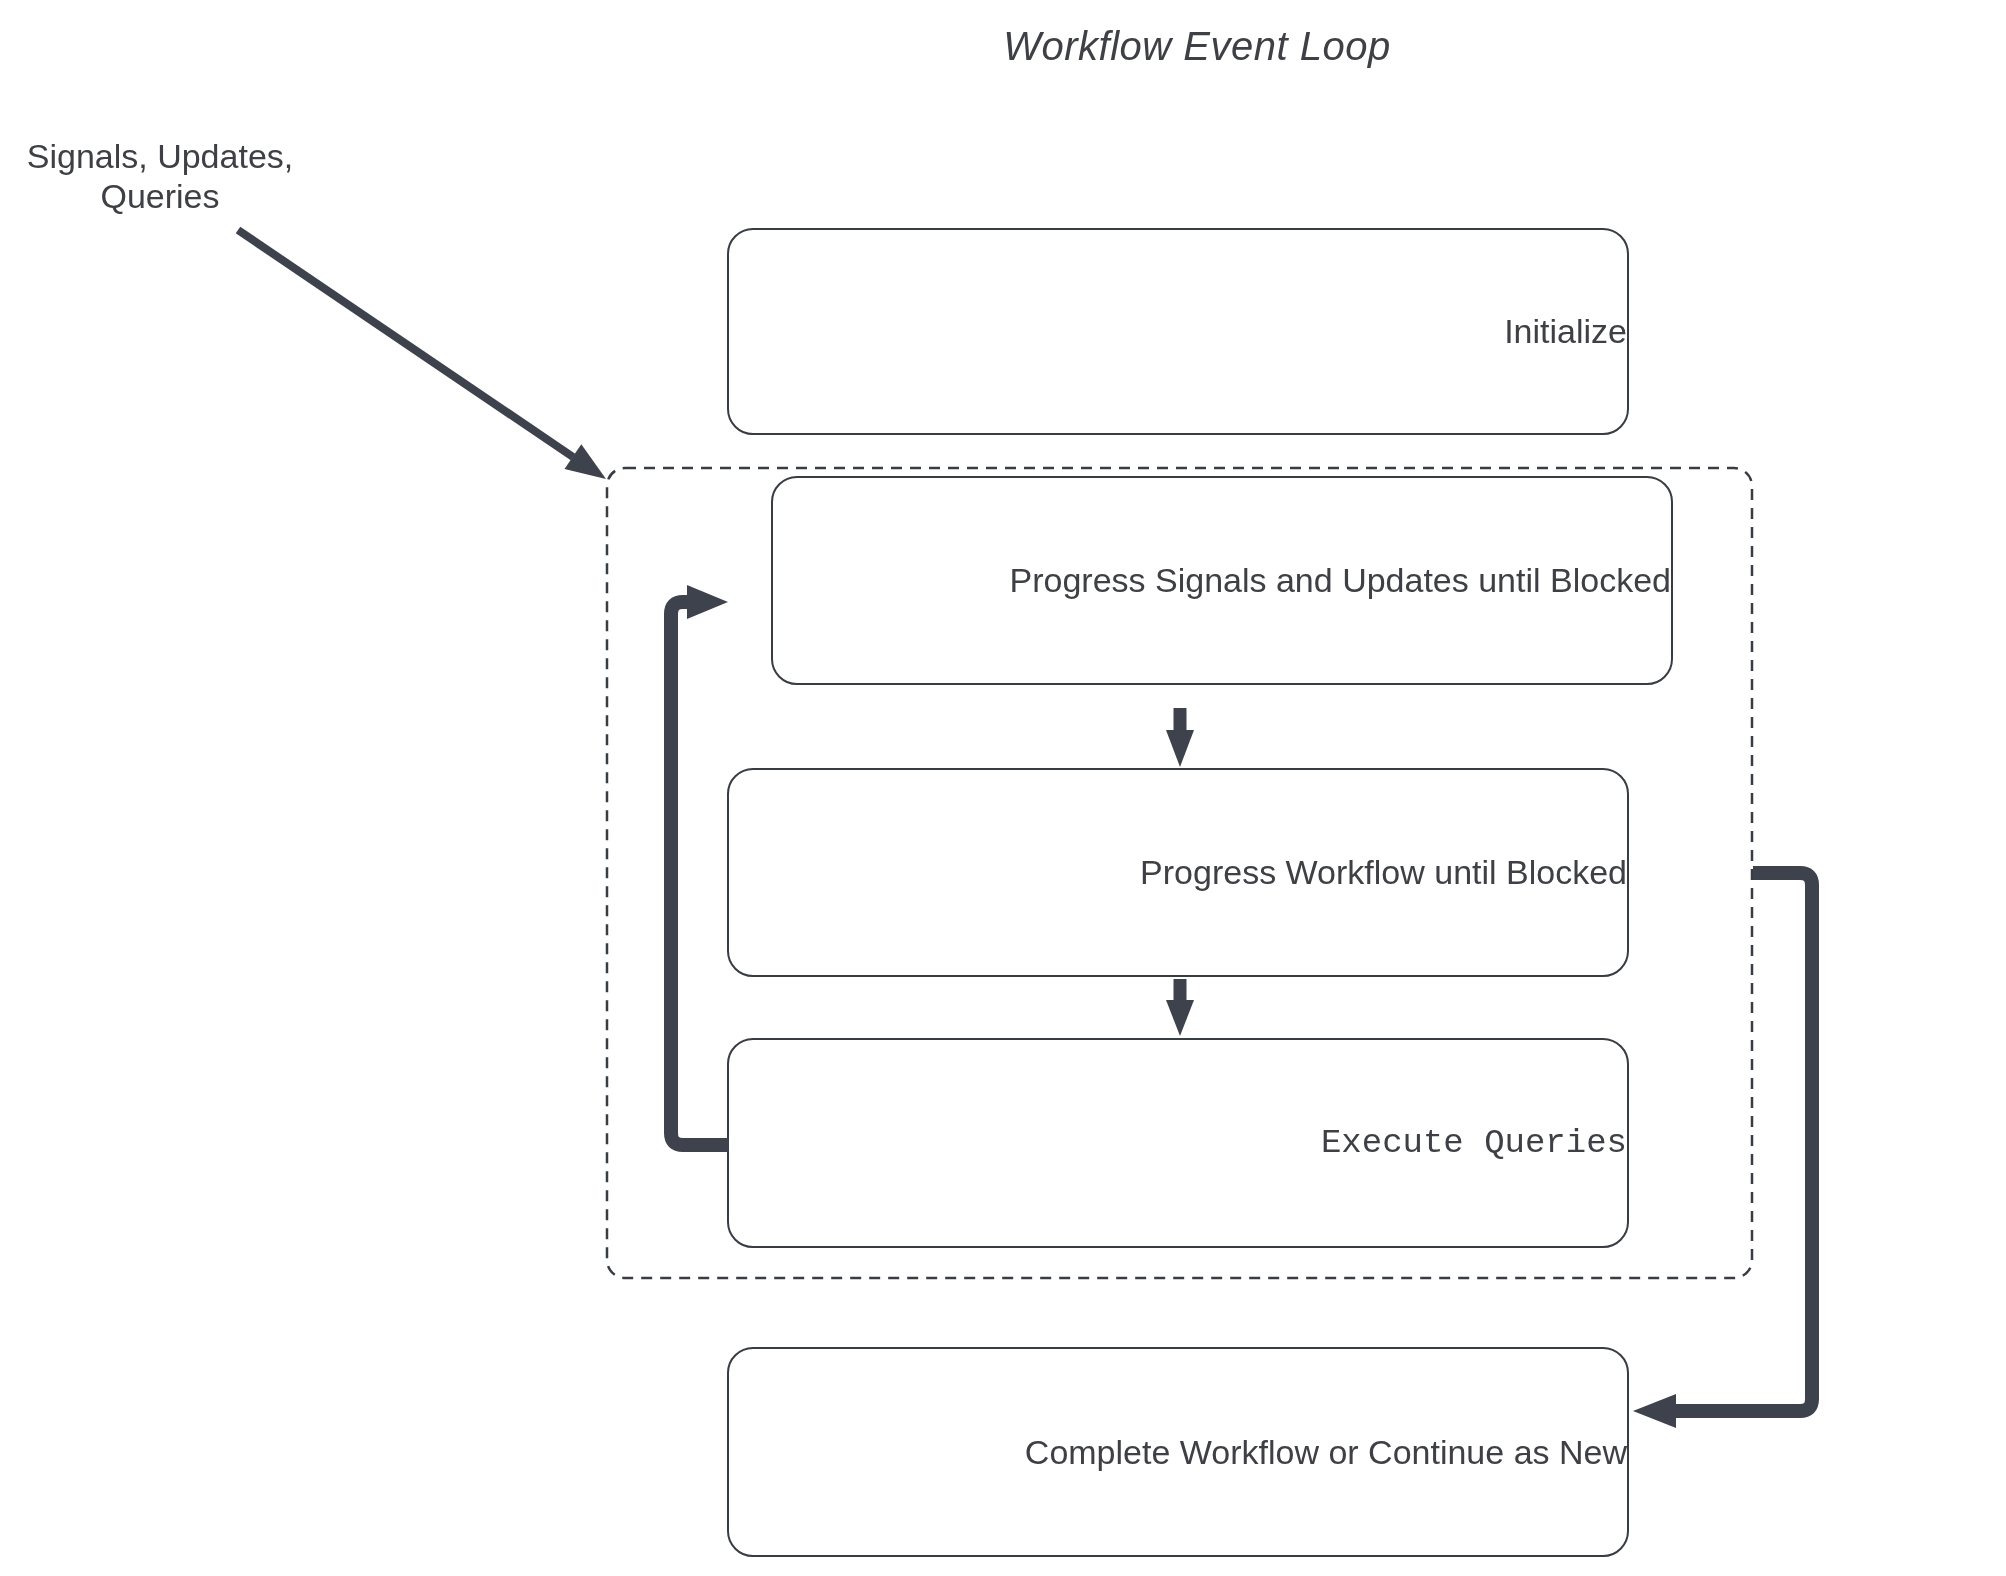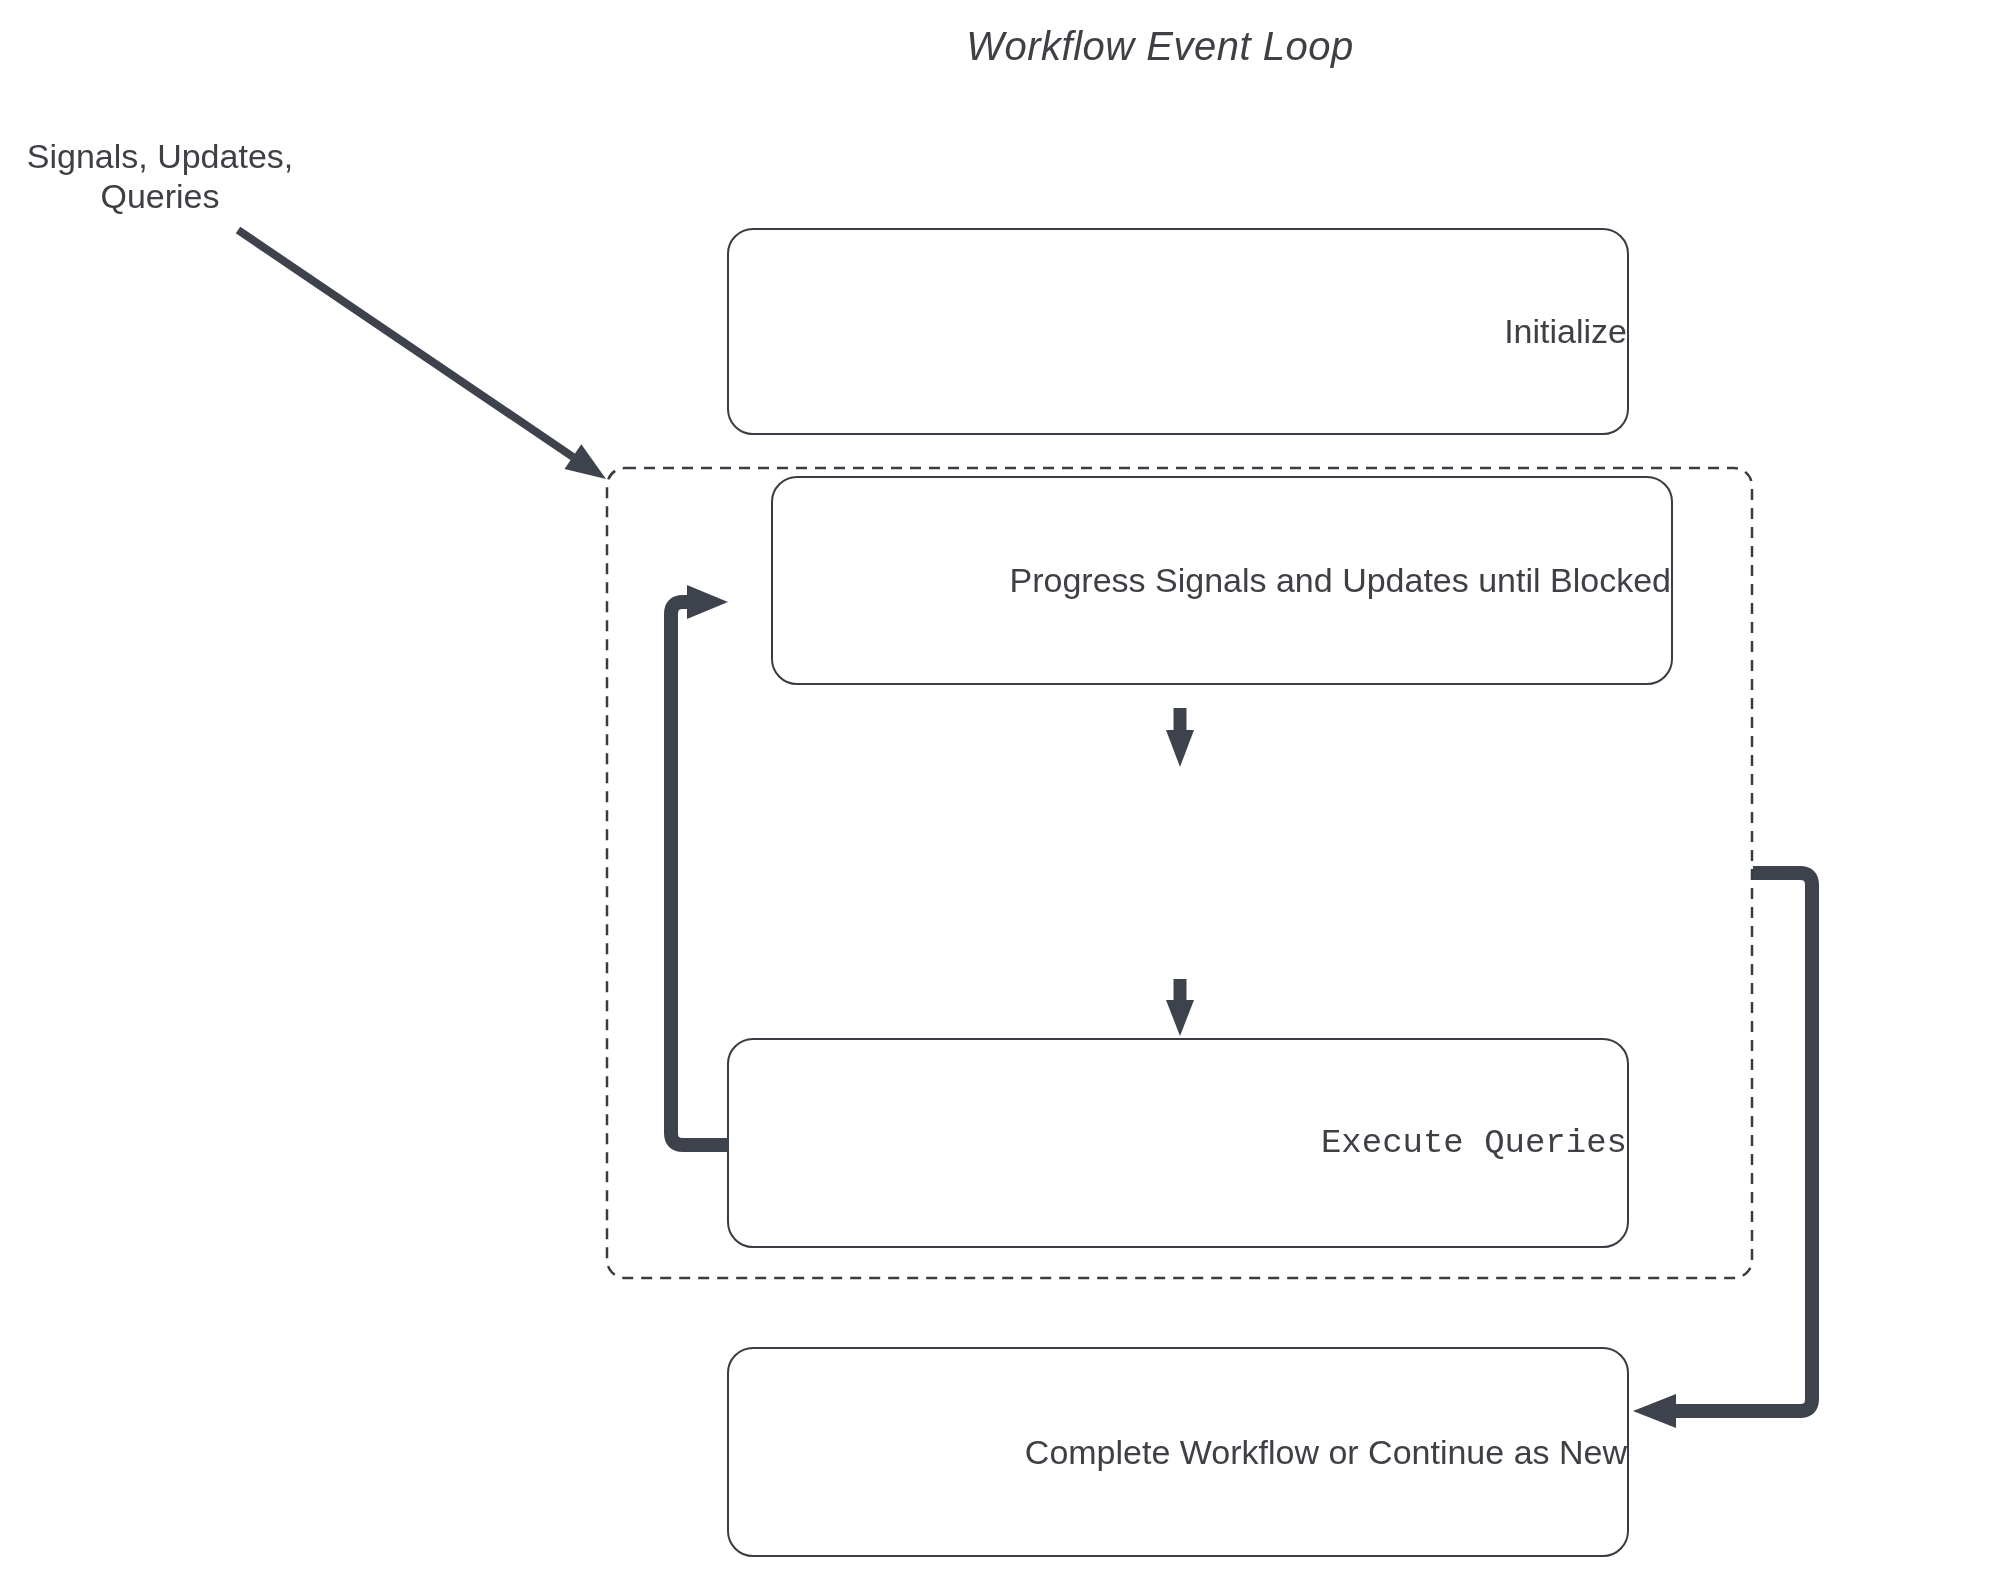--- a/index.html
+++ b/index.html
@@ -11,21 +11,21 @@
     position: relative;
     width: 2006px;
     height: 1576px;
     background: var(--color-background, #ffffff);
     font-family: "Liberation Sans", sans-serif;
     color: var(--color-text, #3f4045);
     overflow: hidden;
   }
   .title {
     position: absolute;
-    left: 709px;
+    left: 746px;
     top: 24px;
     width: 902px;
     text-align: center;
     font-size: 40px;
     font-style: italic;
     letter-spacing: 0.5px;
   }
   .annotation {
     position: absolute;
     left: 10px;
@@ -101,20 +101,23 @@
 Queries</div>
 
   <div class="node node-initialize">
     <span>Initialize</span>
   </div>
 
   <div class="node node-progress-signals">
     <span>Progress Signals and Updates until Blocked</span>
   </div>
 
+  <div class="node node-progress-workflow">
+    <span>Progress Workflow until Blocked</span>
+  </div>
 
   <div class="node node-execute-queries">
     <span>Execute Queries</span>
   </div>
 
   <div class="node node-complete">
     <span>Complete Workflow or Continue as New</span>
   </div>
 
   <svg class="overlay" viewBox="0 0 2006 1576" xmlns="http://www.w3.org/2000/svg">

